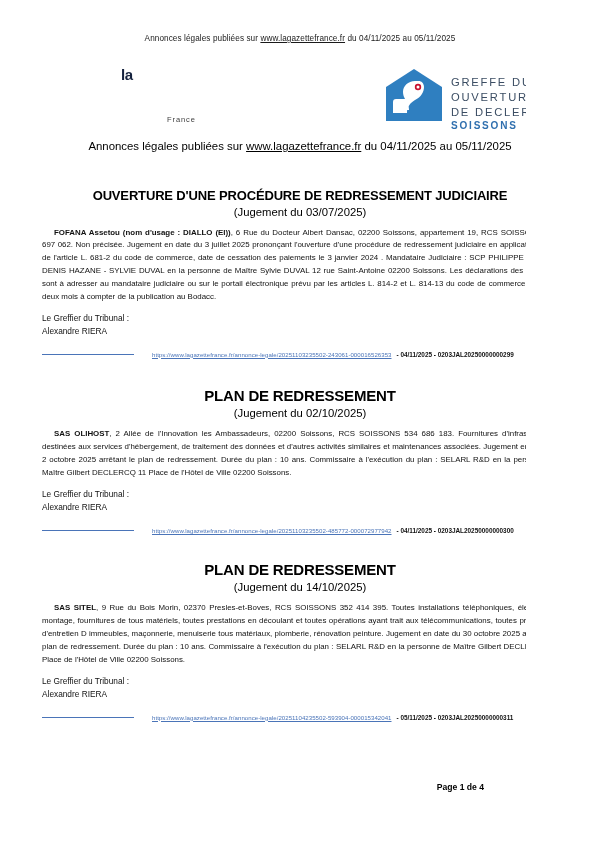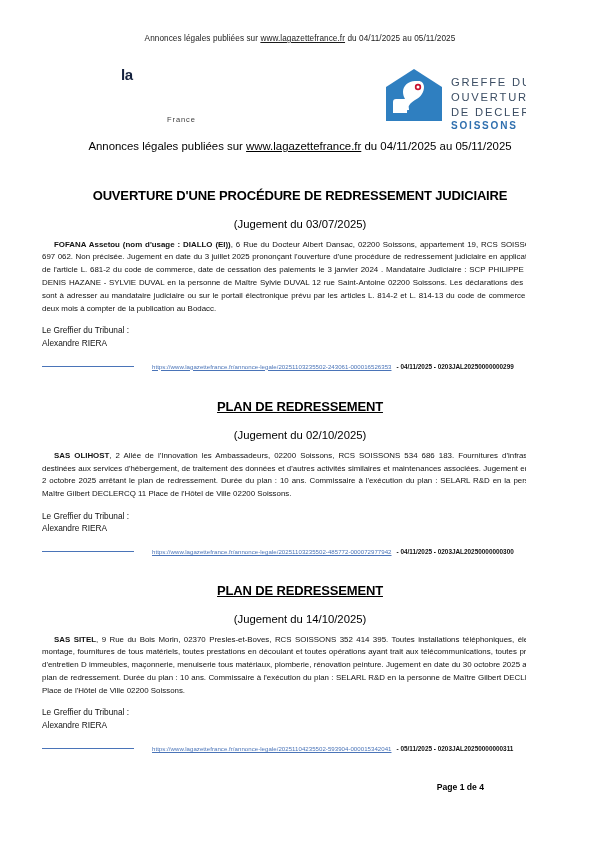--- a/index.html
+++ b/index.html
@@ -145,28 +145,27 @@
   .notice-title {
     text-align: center;
     font-size: 13px;
     font-weight: bold;
     letter-spacing: -0.012em;
     color: #000;
     margin: 0;
     line-height: 1.2;
   }
   .notice-title.small {
-    font-size: 13px;
-    text-decoration: underline;
+    font-size: 15px;
   }
   .notice-date {
     text-align: center;
     font-size: 11.3px;
     color: #000;
-    margin-top: 14px;
+    margin-top: 2px;
     margin-bottom: 9px;
   }
 
   .notice-body {
     font-size: 7.9px;
     line-height: 1.62;
     text-align: justify;
     color: #111;
     margin: 0;
   }

